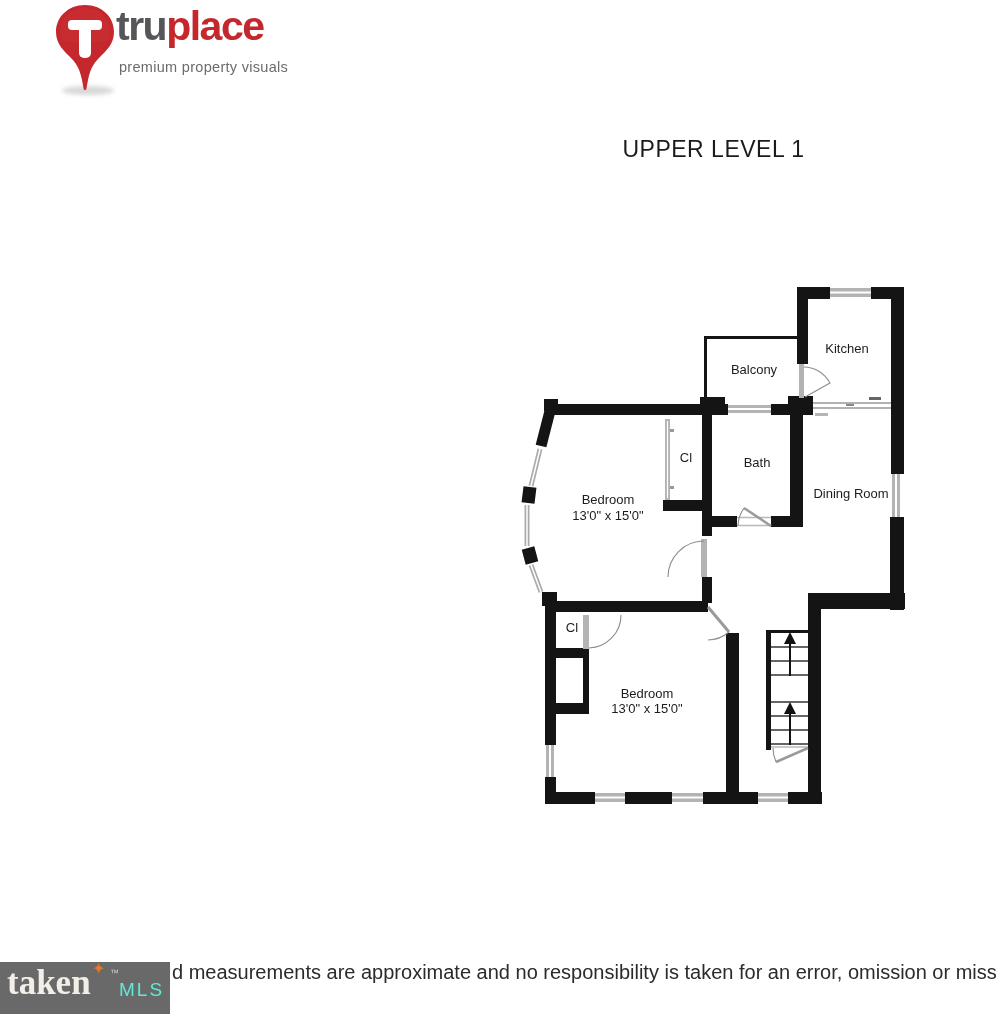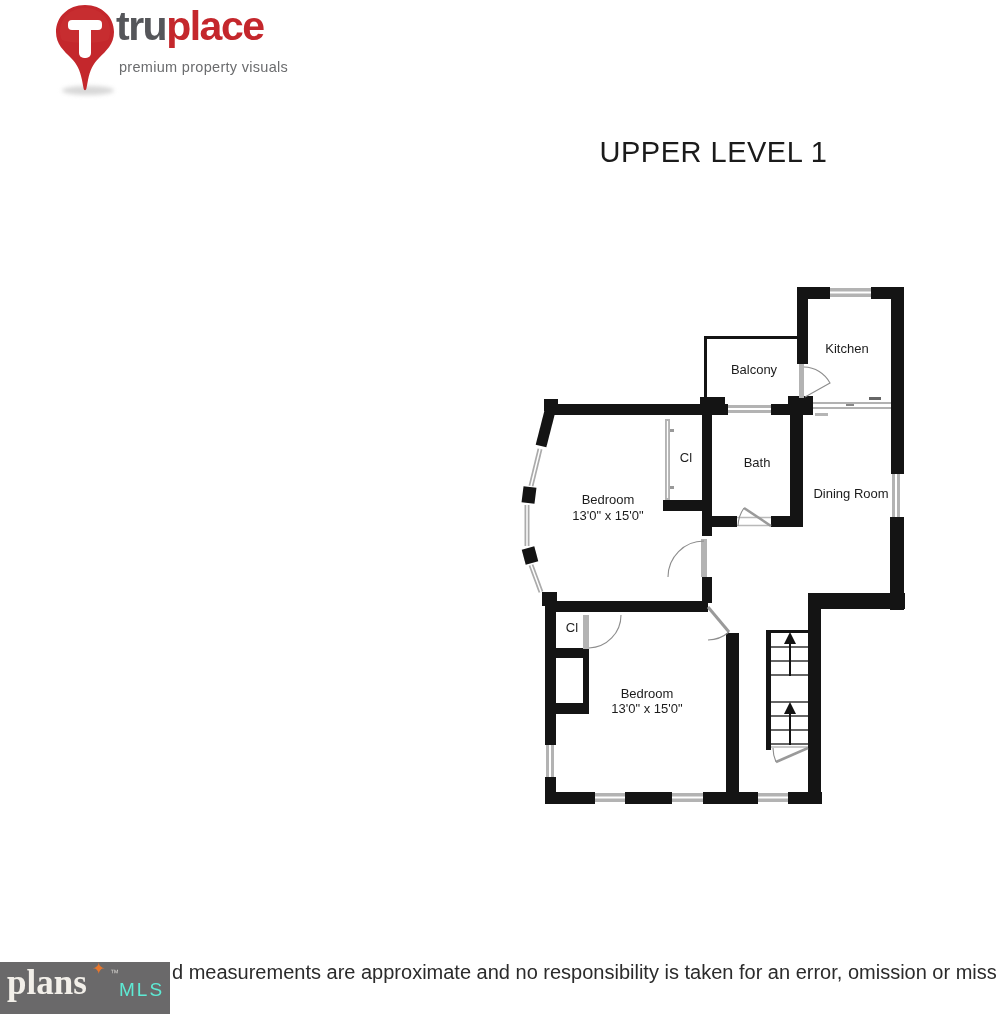--- a/index.html
+++ b/index.html
@@ -12,21 +12,21 @@
   .tp-shadow{position:absolute;left:12px;top:84px;width:52px;height:9px;background:#d8d8d8;
              border-radius:50%;filter:blur(2px);}
   .tp-word{position:absolute;left:66px;top:2px;font-weight:bold;font-size:41px;
            letter-spacing:-1.5px;line-height:1.1;}
   .tp-tru{color:#55565a;}
   .tp-place{color:#c4272c;}
   .tp-tag{position:absolute;left:69px;top:57px;font-size:14.5px;color:#6b6c6e;letter-spacing:.3px;text-align:right;}
 
   
   .plan-title{position:absolute;left:560px;top:136px;width:307px;text-align:center;
-              font-size:29px;color:#1b1b1b;letter-spacing:.5px;}
+              font-size:23px;color:#1b1b1b;letter-spacing:.5px;}
 
   
   .plan{position:absolute;left:0;top:0;}
   .plan text{font:13px "Liberation Sans",sans-serif;fill:#1c1c1c;text-anchor:middle;}
 
   
   .disc1{position:absolute;left:55px;top:937px;font-size:20px;color:#2b2b2b;}
   .disc2{position:absolute;left:172px;top:961px;font-size:20px;color:#2b2b2b;white-space:nowrap;}
   .bright{position:absolute;left:0;top:962px;width:170px;height:52px;background:#6a696a;z-index:5;}
   .b-word{position:absolute;left:7px;top:1px;font-family:"Liberation Serif",serif;font-weight:bold;
@@ -189,19 +189,19 @@
     <text x="608" y="504">Bedroom</text>
     <text x="608" y="520">13'0" x 15'0"</text>
     <text x="572" y="632">Cl</text>
     <text x="647" y="698">Bedroom</text>
     <text x="647" y="713">13'0" x 15'0"</text>
   </svg>
 
   <div class="disc2">d measurements are approximate and no responsibility is taken for an error, omission or misstatement</div>
 
   <div class="bright">
-    <span class="b-word">plans</span>
+    <span class="b-word">taken</span>
     <span class="b-star">✦</span>
     <span class="b-tm">™</span>
     <span class="b-mls">MLS</span>
   </div>
 
 </div>
 
 </body></html>

